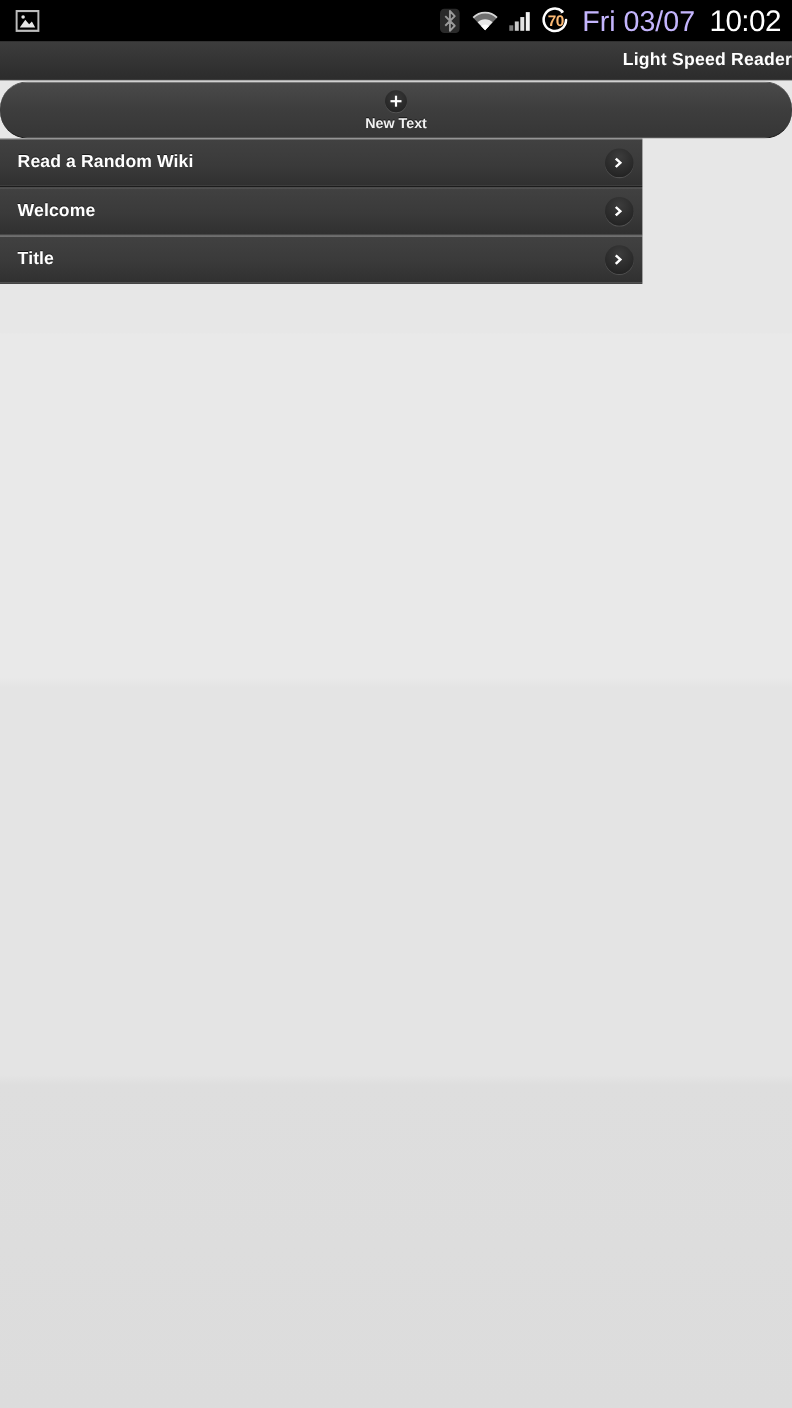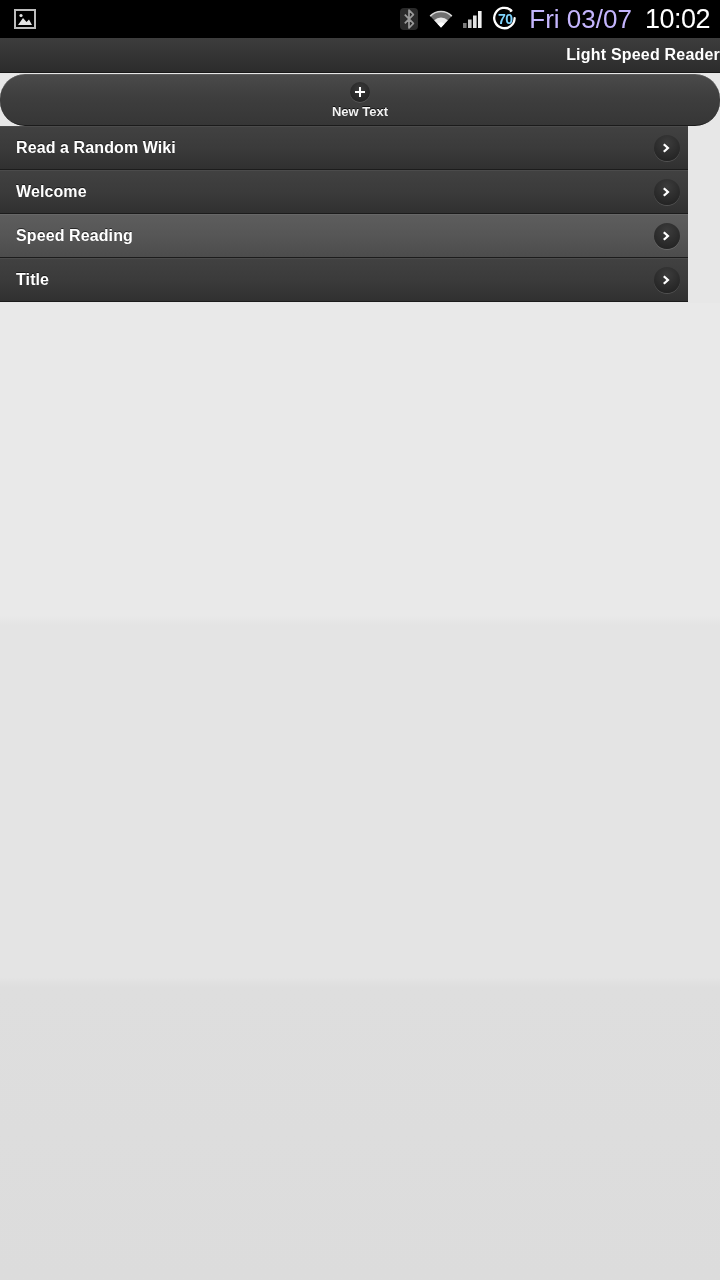--- a/index.html
+++ b/index.html
@@ -59,21 +59,21 @@
     width: 28px; height: 28px;
     position: relative;
   }
   #battery-text {
     position: absolute;
     top: 0; left: 0;
     width: 28px; height: 28px;
     display: flex;
     align-items: center;
     justify-content: center;
-    color: #7dd3fc;
+    color: #fdba74;
     font-size: 14px;
     font-weight: bold;
     letter-spacing: -0.5px;
     line-height: 1;
   }
   #status-date {
     color: #c4b5fd;
     font-size: 26px;
     margin-left: 3px;
     letter-spacing: 0px;
@@ -164,21 +164,21 @@
   }
 
   
   #text-list {
     position: absolute;
     top: 126px; left: 0;
     width: 720px;
   }
   .list-row {
     position: relative;
-    width: 688px;
+    width: 584px;
     height: 44px;
     box-sizing: border-box;
     display: flex;
     align-items: center;
     border-bottom: 1px solid #1c1c1c;
     cursor: pointer;
   }
   .list-row.shade-dark {
     background: linear-gradient(to bottom, #414141 0%, #3a3a3a 55%, #303030 100%);
     border-top: 1px solid #4b4b4b;
@@ -304,28 +304,20 @@
         </span>
       </div>
       <div class="list-row shade-dark">
         <span class="row-label">Welcome</span>
         <span class="row-arrow">
           <svg width="14" height="14" viewBox="0 0 14 14">
             <path d="M4.6 2.4 L9.6 7 L4.6 11.6 L3.0 10.1 L6.4 7 L3.0 3.9 Z" fill="#ffffff"></path>
           </svg>
         </span>
       </div>
-      <div class="list-row shade-light">
-        <span class="row-label">Speed Reading</span>
-        <span class="row-arrow">
-          <svg width="14" height="14" viewBox="0 0 14 14">
-            <path d="M4.6 2.4 L9.6 7 L4.6 11.6 L3.0 10.1 L6.4 7 L3.0 3.9 Z" fill="#ffffff"></path>
-          </svg>
-        </span>
-      </div>
       <div class="list-row shade-dark">
         <span class="row-label">Title</span>
         <span class="row-arrow">
           <svg width="14" height="14" viewBox="0 0 14 14">
             <path d="M4.6 2.4 L9.6 7 L4.6 11.6 L3.0 10.1 L6.4 7 L3.0 3.9 Z" fill="#ffffff"></path>
           </svg>
         </span>
       </div>
     </div>
 

